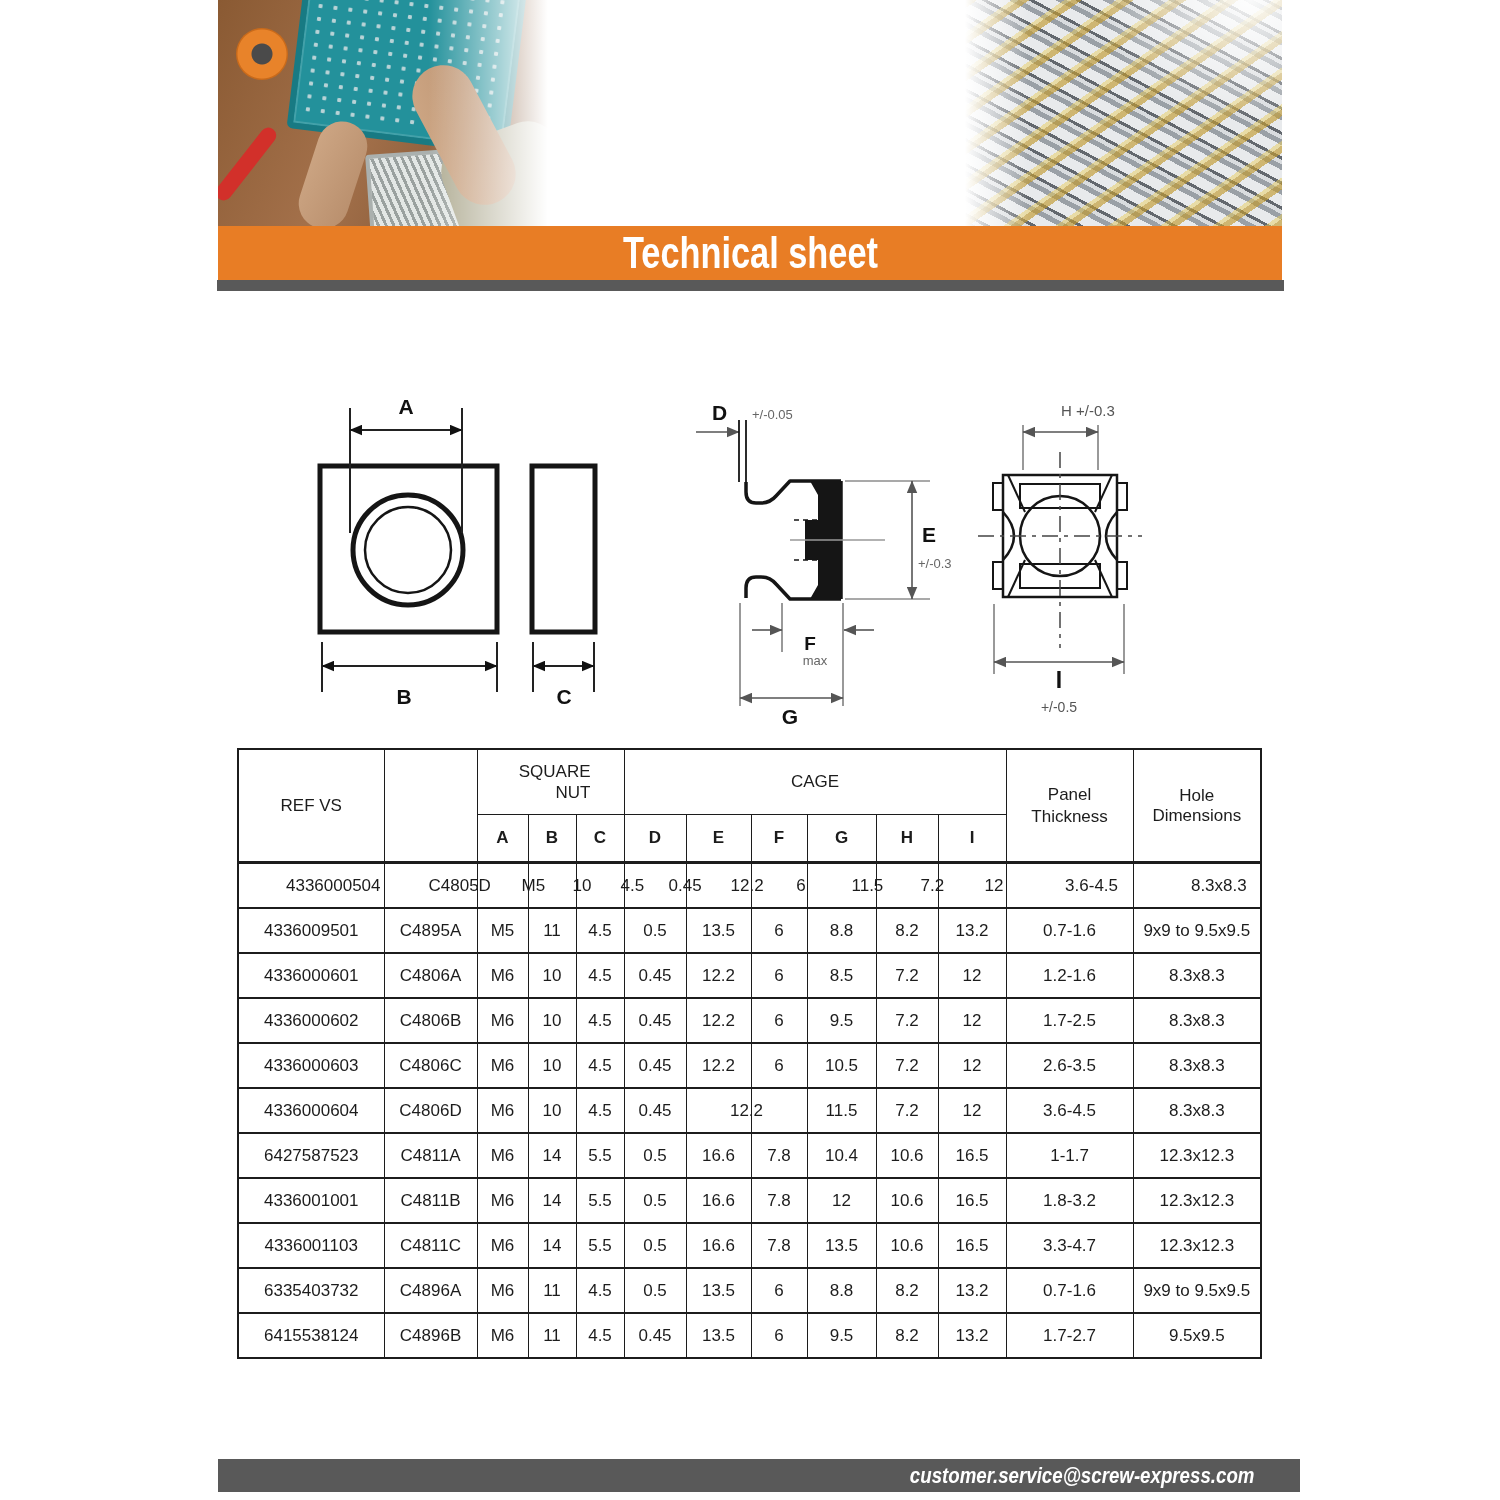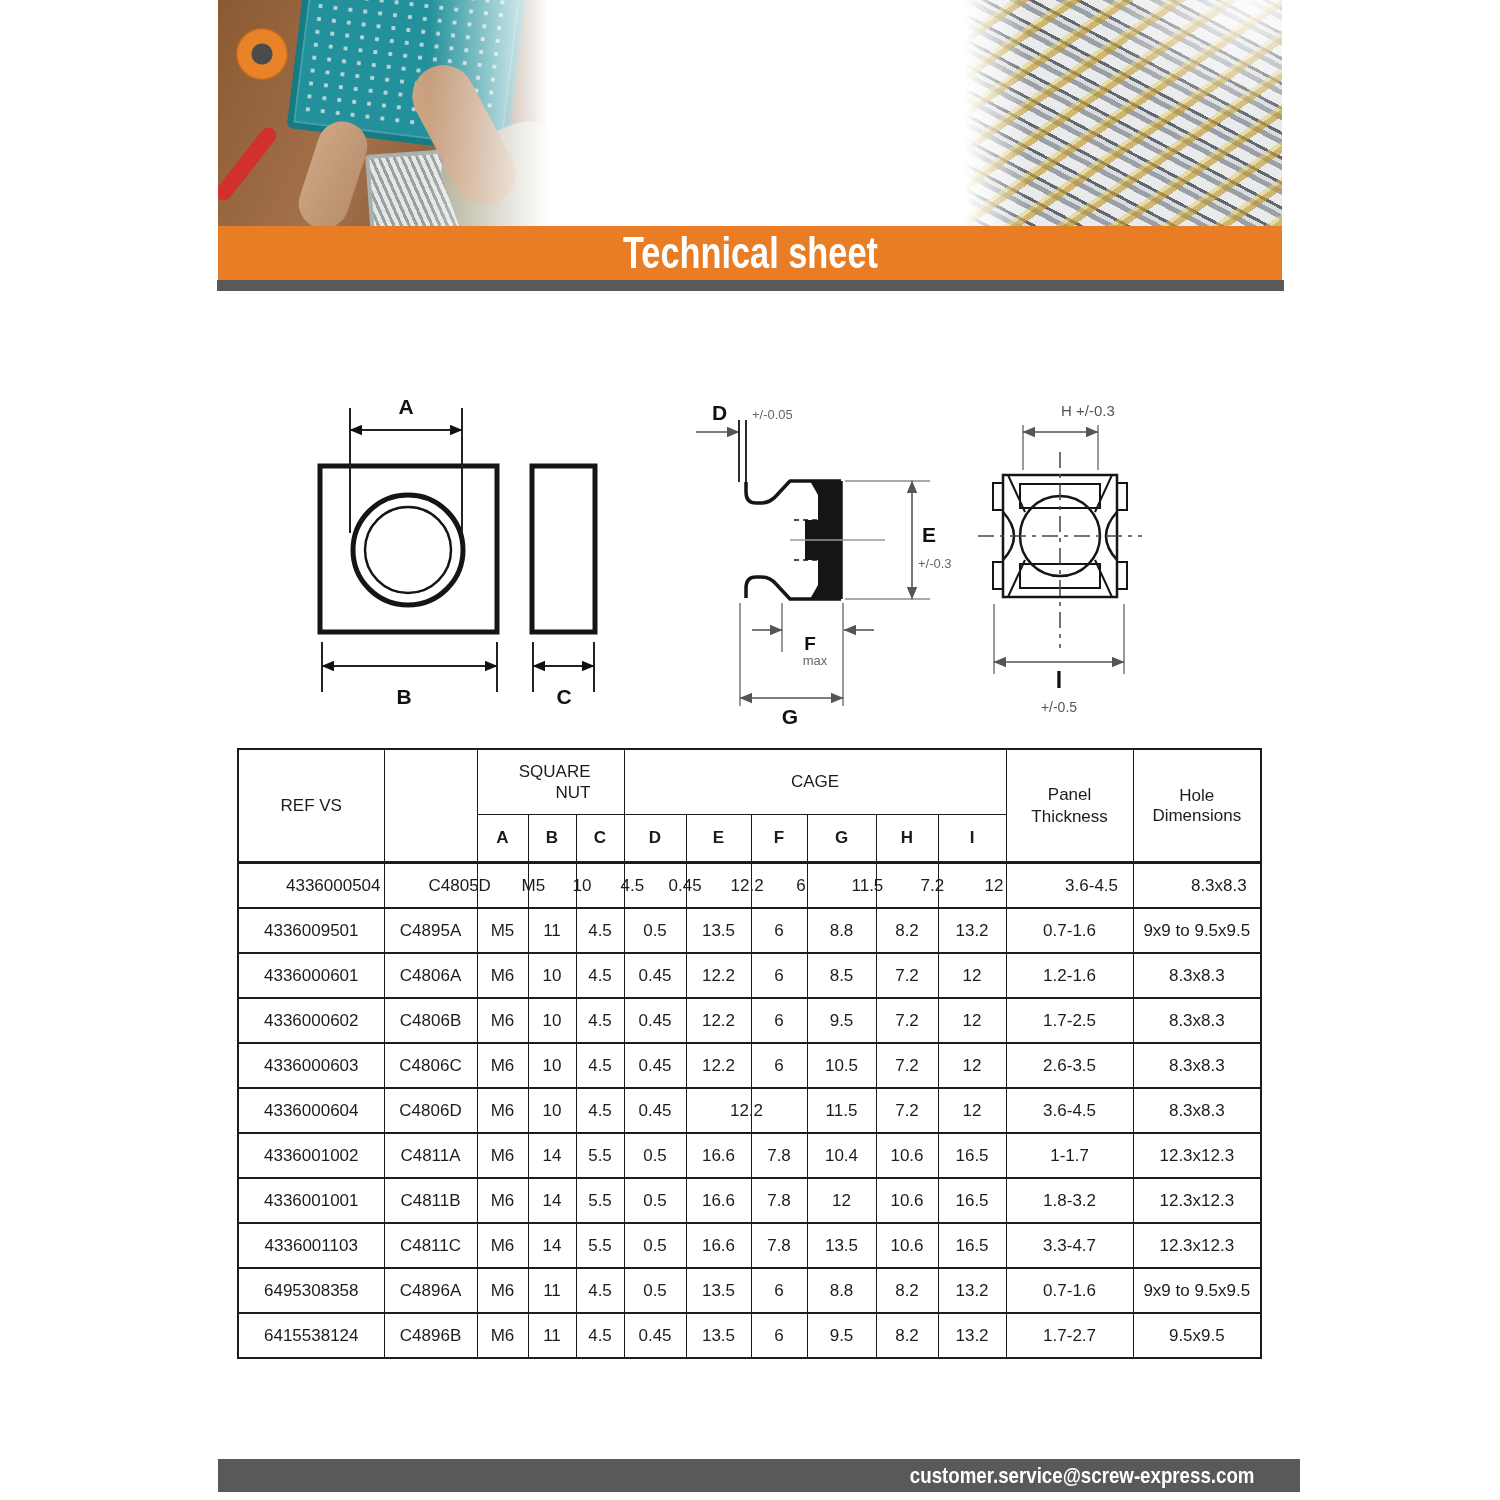--- a/index.html
+++ b/index.html
@@ -70,21 +70,21 @@
   .spec-table tbody tr:first-child td{border-top:3px solid #1c1c1c;padding-left:44px;}
   .squeeze{display:block;width:80px;margin:0 auto;line-height:1.25;text-align:right;}
   .squeeze-panel{display:block;width:95px;margin:0 auto;line-height:1.25;}
   .hole-head{font-size:13px;font-weight:400;}
   .small-val{font-size:12px;}
   .merged-ef{background-image:linear-gradient(#1c1c1c,#1c1c1c);background-repeat:no-repeat;
     background-size:1px 100%;background-position:64px 0;font-size:13px;}
 
   
   .footer-bar{position:absolute;left:218px;top:1459px;width:1082px;height:33px;
-    display:flex;align-items:center;justify-content:flex-end;padding-right:0;box-sizing:border-box;}
+    display:flex;align-items:center;justify-content:flex-end;padding-right:0;box-sizing:border-box;font-style:italic;}
   .footer-email{color:#fff;font-size:22px;font-weight:700;margin-right:46px;
     transform:scaleX(.85);transform-origin:right center;white-space:nowrap;}
 </style>
 </head>
 <body>
 
 <div class="page">
 
   <div class="photo photo-left">
     <div class="box1">
@@ -340,21 +340,21 @@
           <td>4.5</td>
           <td>0.45</td>
           <td colspan="2" class="merged-ef">12.2</td>
           <td>11.5</td>
           <td>7.2</td>
           <td>12</td>
           <td>3.6-4.5</td>
           <td>8.3x8.3</td>
         </tr>
         <tr>
-          <td>4336001002</td>
+          <td>6427587523</td>
           <td>C4811A</td>
           <td>M6</td>
           <td>14</td>
           <td>5.5</td>
           <td>0.5</td>
           <td>16.6</td>
           <td>7.8</td>
           <td>10.4</td>
           <td>10.6</td>
           <td>16.5</td>
@@ -385,21 +385,21 @@
           <td>0.5</td>
           <td>16.6</td>
           <td>7.8</td>
           <td>13.5</td>
           <td>10.6</td>
           <td>16.5</td>
           <td>3.3-4.7</td>
           <td>12.3x12.3</td>
         </tr>
         <tr>
-          <td>6495308358</td>
+          <td>6335403732</td>
           <td>C4896A</td>
           <td>M6</td>
           <td>11</td>
           <td>4.5</td>
           <td>0.5</td>
           <td>13.5</td>
           <td>6</td>
           <td>8.8</td>
           <td>8.2</td>
           <td>13.2</td>

